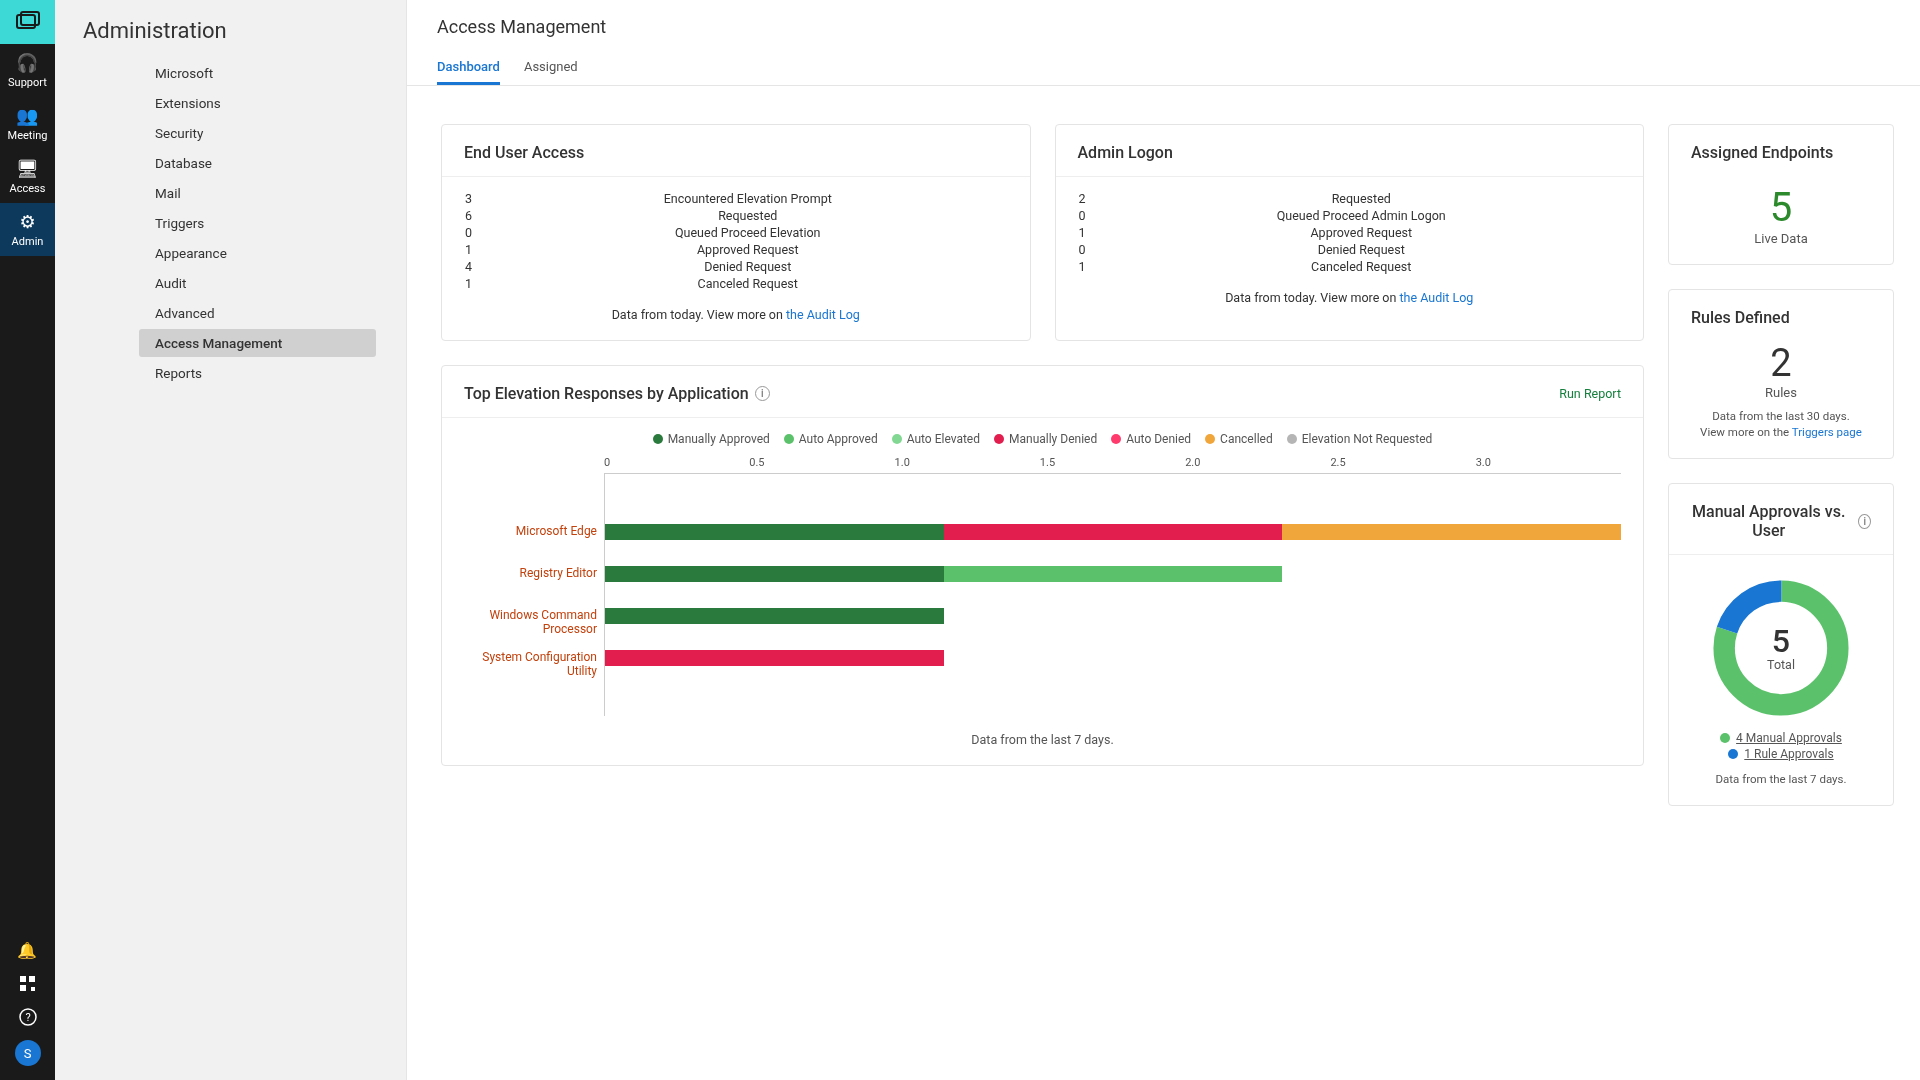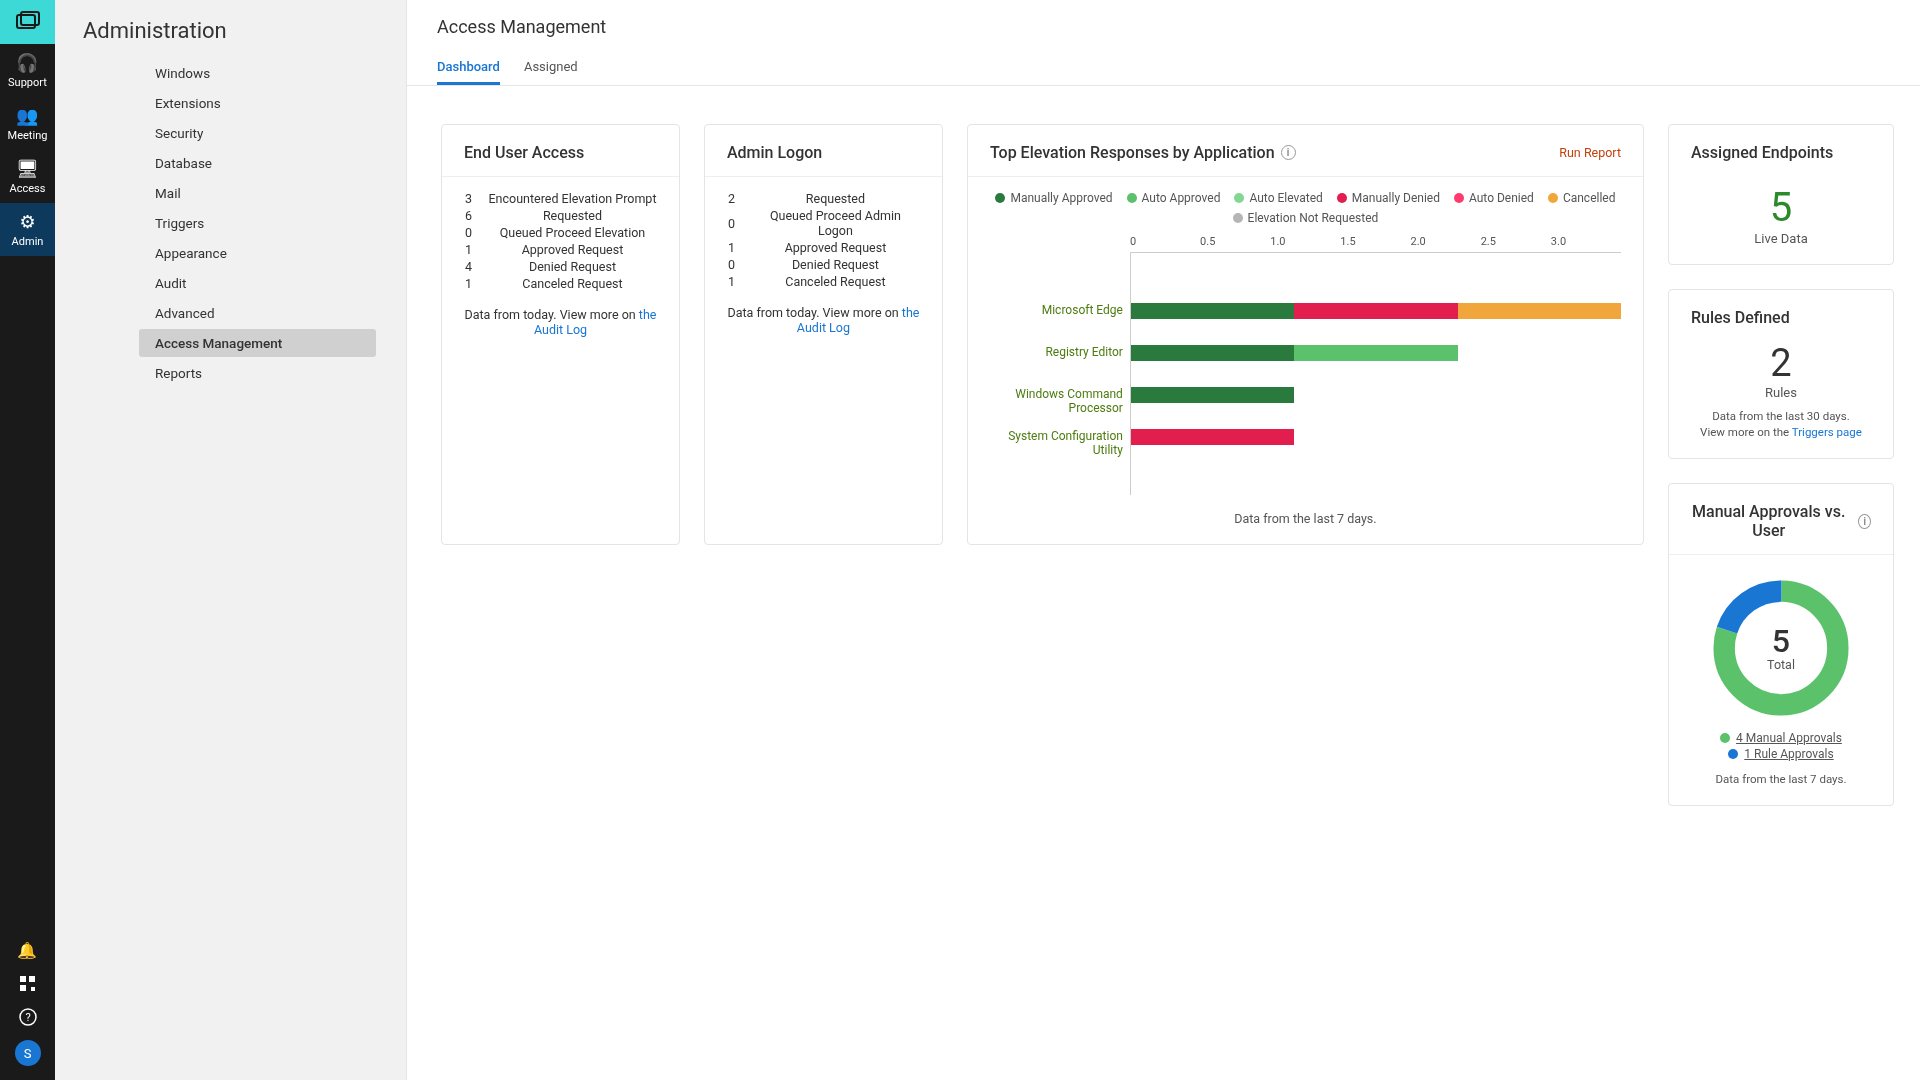--- a/index.html
+++ b/index.html
@@ -25,21 +25,21 @@
 
 
 .main { flex: 1; display: flex; flex-direction: column; overflow: hidden; }
 .main-header { padding: 16px 30px 0; border-bottom: 1px solid #e5e5e5; }
 .page-title { font-size: 18px; font-weight: 400; color: #333; margin-bottom: 14px; }
 .tabs { display: flex; gap: 24px; }
 .tab { font-size: 13px; padding: 8px 0; cursor: pointer; color: #555; border-bottom: 3px solid transparent; text-align: right; }
 .tab.active { color: #1976d2; border-bottom-color: #1976d2; font-weight: 500; }
 
 .content { flex: 1; overflow: auto; padding: 38px 26px 30px 34px; display: flex; gap: 24px; align-items: flex-start; }
-.col-left { flex: 1; display: flex; gap: 24px; }
+.col-left { flex: 1; display: flex; flex-direction: column; gap: 24px; }
 .col-right { width: 226px; display: flex; flex-direction: column; gap: 24px; }
 .row { display: flex; gap: 24px; }
 .card { background: #fff; border: 1px solid #e4e4e4; border-radius: 4px; }
 .card-h { padding: 18px 22px 14px; border-bottom: 1px solid #eee; font-size: 16px; font-weight: 500; color: #333; display: flex; align-items: center; justify-content: space-between; }
 .card-body { padding: 14px 22px 18px; }
 .card.eu, .card.al { flex: 1; }
 
 .stat-list { display: flex; flex-direction: column; gap: 2px; }
 .stat-row { display: flex; align-items: center; gap: 16px; font-size: 12.5px; }
 .stat-row .n { width: 8px; text-align: right; color: #333; }
@@ -47,32 +47,32 @@
 .fromtext { font-size: 12.5px; text-align: center; margin-top: 16px; color: #333; }
 .fromtext a { color: #1976d2; text-decoration: none; }
 
 .big-num { font-size: 40px; font-weight: 400; color: #2c8a2c; text-align: center; margin-top: 8px; }
 .big-num-dark { font-size: 38px; font-weight: 400; text-align: center; color: #333; }
 .sub-center { text-align: center; font-size: 13px; color: #555; }
 .hint { text-align: center; font-size: 11.5px; color: #555; margin-top: 8px; line-height: 1.4; }
 .hint a { color: #1976d2; text-decoration: none; }
 
 .info-ico { width: 15px; height: 15px; border: 1px solid #999; border-radius: 50%; display: inline-flex; align-items: center; justify-content: center; font-size: 10px; color: #777; margin-left: 6px; }
-.run-report { color: #c2410c; font-size: 12.5px; text-decoration: none; font-weight: 400; }
+.run-report { color: #15803d; font-size: 12.5px; text-decoration: none; font-weight: 400; }
 
 
 .legend { display: flex; flex-wrap: wrap; justify-content: center; gap: 6px 14px; font-size: 12px; color: #555; margin-bottom: 10px; }
 .legend span { display: flex; align-items: center; gap: 5px; }
 .dot { width: 10px; height: 10px; border-radius: 50%; }
 .bar-chart { position: relative; padding-left: 140px; }
 .axis-top { display: flex; font-size: 11px; color: #555; margin-bottom: 4px; }
 .axis-top div { flex: 1; text-align: left; }
 .bar-area { border-top: 1px solid #ccc; border-left: 1px solid #ccc; padding: 24px 0; }
 .bar-row { position: relative; margin: 26px 0; }
-.bar-label { position: absolute; left: -148px; width: 140px; text-align: right; font-size: 12px; color: #4d7c0f; top: 0; }
+.bar-label { position: absolute; left: -148px; width: 140px; text-align: right; font-size: 12px; color: #c2410c; top: 0; }
 .bar-segs { display: flex; height: 16px; }
 .seg { height: 100%; }
 .chart-footer { text-align: center; font-size: 12.5px; color: #555; margin-top: 16px; }
 
 
 .donut-wrap { display: flex; flex-direction: column; align-items: center; padding-top: 4px; }
 .donut-center-num { font-size: 28px; font-weight: 500; fill: #333; }
 .donut-center-txt { font-size: 11px; fill: #555; }
 .donut-legend { font-size: 12px; color: #555; margin-top: 6px; }
 .donut-legend div { display: flex; align-items: center; gap: 6px; justify-content: center; margin: 2px 0; text-decoration: underline; }
@@ -123,21 +123,21 @@
           <circle cx="9" cy="9" r="8" fill="none" stroke="#fff" stroke-width="1.5"></circle>
           <text x="9" y="13" text-anchor="middle" fill="#fff" font-size="11">?</text>
         </svg>
     </div>
     <div class="rail-avatar">S</div>
   </div>
 
   <div class="sidebar">
     <div class="sidebar-title">Administration</div>
     <ul class="side-list" id="side-list">
-        <li class="side-item">Windows</li>
+        <li class="side-item">Microsoft</li>
         <li class="side-item">Extensions</li>
         <li class="side-item">Security</li>
         <li class="side-item">Database</li>
         <li class="side-item">Mail</li>
         <li class="side-item">Triggers</li>
         <li class="side-item">Appearance</li>
         <li class="side-item">Audit</li>
         <li class="side-item">Advanced</li>
         <li class="side-item active">Access Management</li>
         <li class="side-item">Reports</li>

